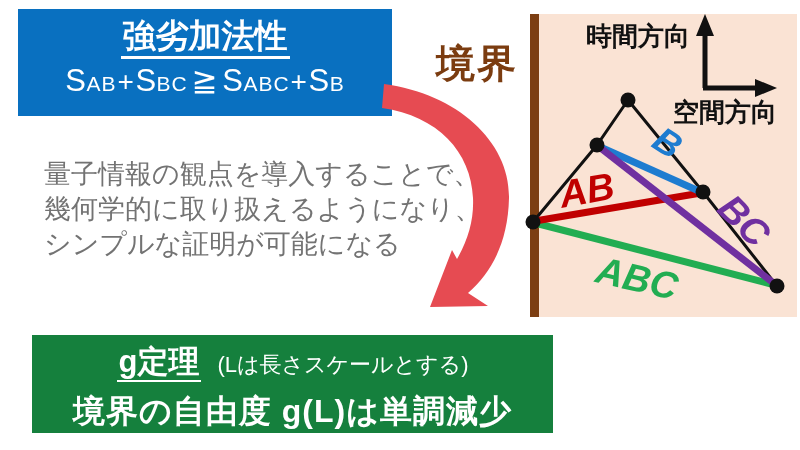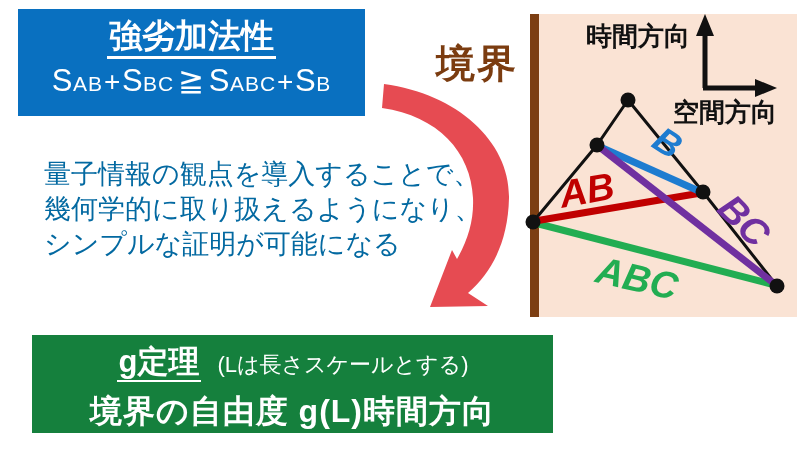--- a/index.html
+++ b/index.html
@@ -2,37 +2,37 @@
 <html><head>
 <meta charset="utf-8">
 <style>
   html,body{margin:0;padding:0;}
   body{
     width:800px;height:450px;position:relative;overflow:hidden;background:#ffffff;
     font-family:"Liberation Sans","DejaVu Sans",sans-serif;
   }
   
   .subadd-box{
-    position:absolute;left:18px;top:9px;width:347px;height:107px;
+    position:absolute;left:18px;top:9px;width:374px;height:107px;
     background:#0970C0;color:#ffffff;text-align:center;
   }
   .subadd-title{margin-top:7px;font-size:33px;font-weight:700;line-height:40px;}
   .subadd-title .u{border-bottom:3px solid #ffffff;padding:0 2px 2px 2px;}
   .subadd-formula{
     margin-top:6px;display:flex;justify-content:center;align-items:baseline;
     font-weight:500;letter-spacing:0.5px;
   }
   .subadd-formula .s{font-size:31px;}
   .subadd-formula .g{font-size:21px;letter-spacing:1px;}
   .subadd-formula .op{font-size:28px;margin:0 1px;}
   .subadd-formula .rel{font-size:31px;margin:0 4px;}
   
   .note{
     position:absolute;left:44px;top:157px;width:480px;
-    color:#0369a1;font-size:27px;line-height:35px;font-weight:500;white-space:nowrap;
+    color:#737373;font-size:27px;line-height:35px;font-weight:500;white-space:nowrap;
   }
   
   .gbox{
     position:absolute;left:32px;top:335px;width:521px;height:98px;
     background:#15803d;color:#ffffff;text-align:center;
   }
   .gbox-line1{margin-top:8px;line-height:38px;}
   .gbox-title{font-size:31px;font-weight:700;border-bottom:2px solid #ffffff;padding:0 2px 1px 2px;}
   .gbox-sub{font-size:22px;margin-left:16px;}
   .gbox-stmt{margin-top:3px;font-size:32px;font-weight:600;letter-spacing:1px;line-height:44px;}
@@ -72,21 +72,21 @@
 <div class="note">
   <div>量子情報の観点を導入することで、</div>
   <div>幾何学的に取り扱えるようになり、</div>
   <div>シンプルな証明が可能になる</div>
 </div>
 
 <div class="gbox">
   <div class="gbox-line1">
     <span class="gbox-title">g定理</span><span class="gbox-sub">(Lは長さスケールとする)</span>
   </div>
-  <div class="gbox-stmt">境界の自由度 g(L)時間方向</div>
+  <div class="gbox-stmt">境界の自由度 g(L)は単調減少</div>
 </div>
 
 <div class="boundary-label">境界</div>
 
 <svg class="overlay" width="800" height="450" viewBox="0 0 800 450">
 
   <path d="M 384 84
            C 458 94 510 142 509 198
            C 508 242 492 272 468 293
            L 488 306

